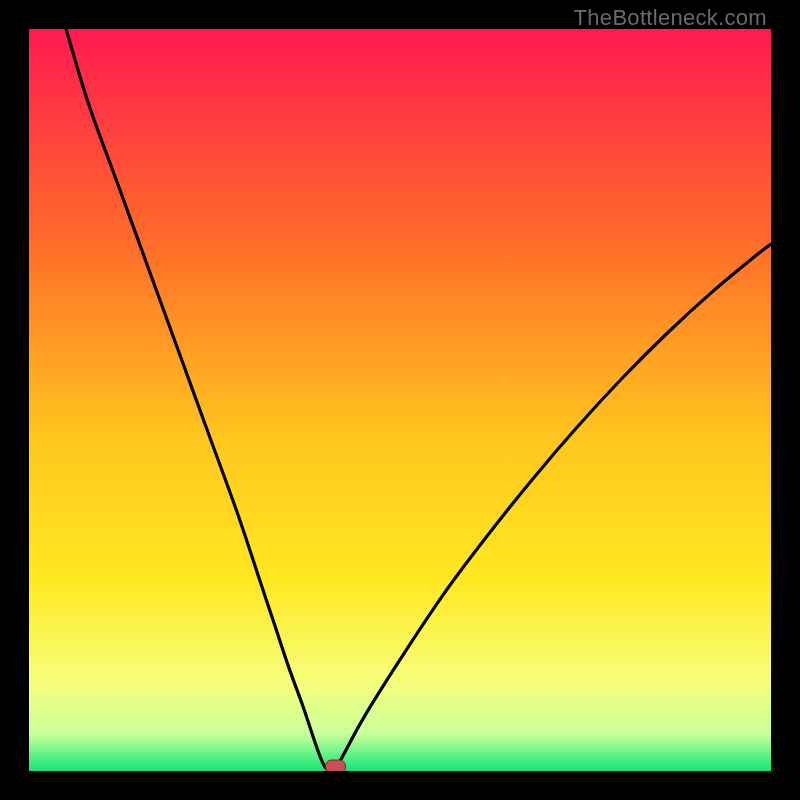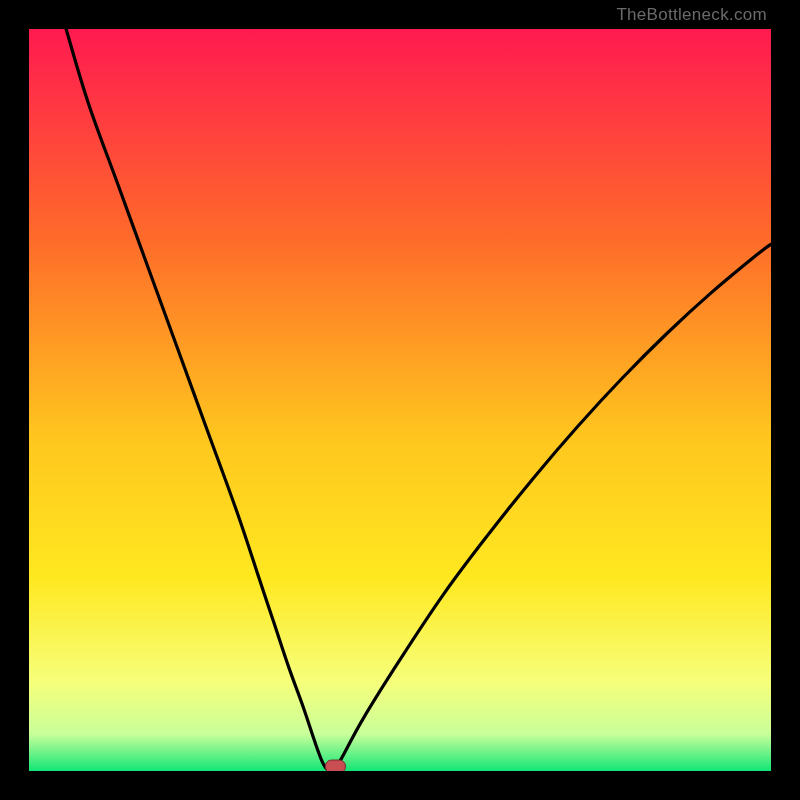--- a/index.html
+++ b/index.html
@@ -23,21 +23,21 @@
     top: 29px;
     width: 742px;
     height: 742px;
     overflow: hidden;
   }
   .watermark {
     position: absolute;
     top: 5px;
     right: 33px;
     color: #6a6a6a;
-    font-size: 17px;
+    font-size: 22px;
     font-weight: 500;
     letter-spacing: 0.3px;
     z-index: 5;
     user-select: none;
     margin-left: 19px;
   }
   svg {
     display: block;
   }
 </style>

